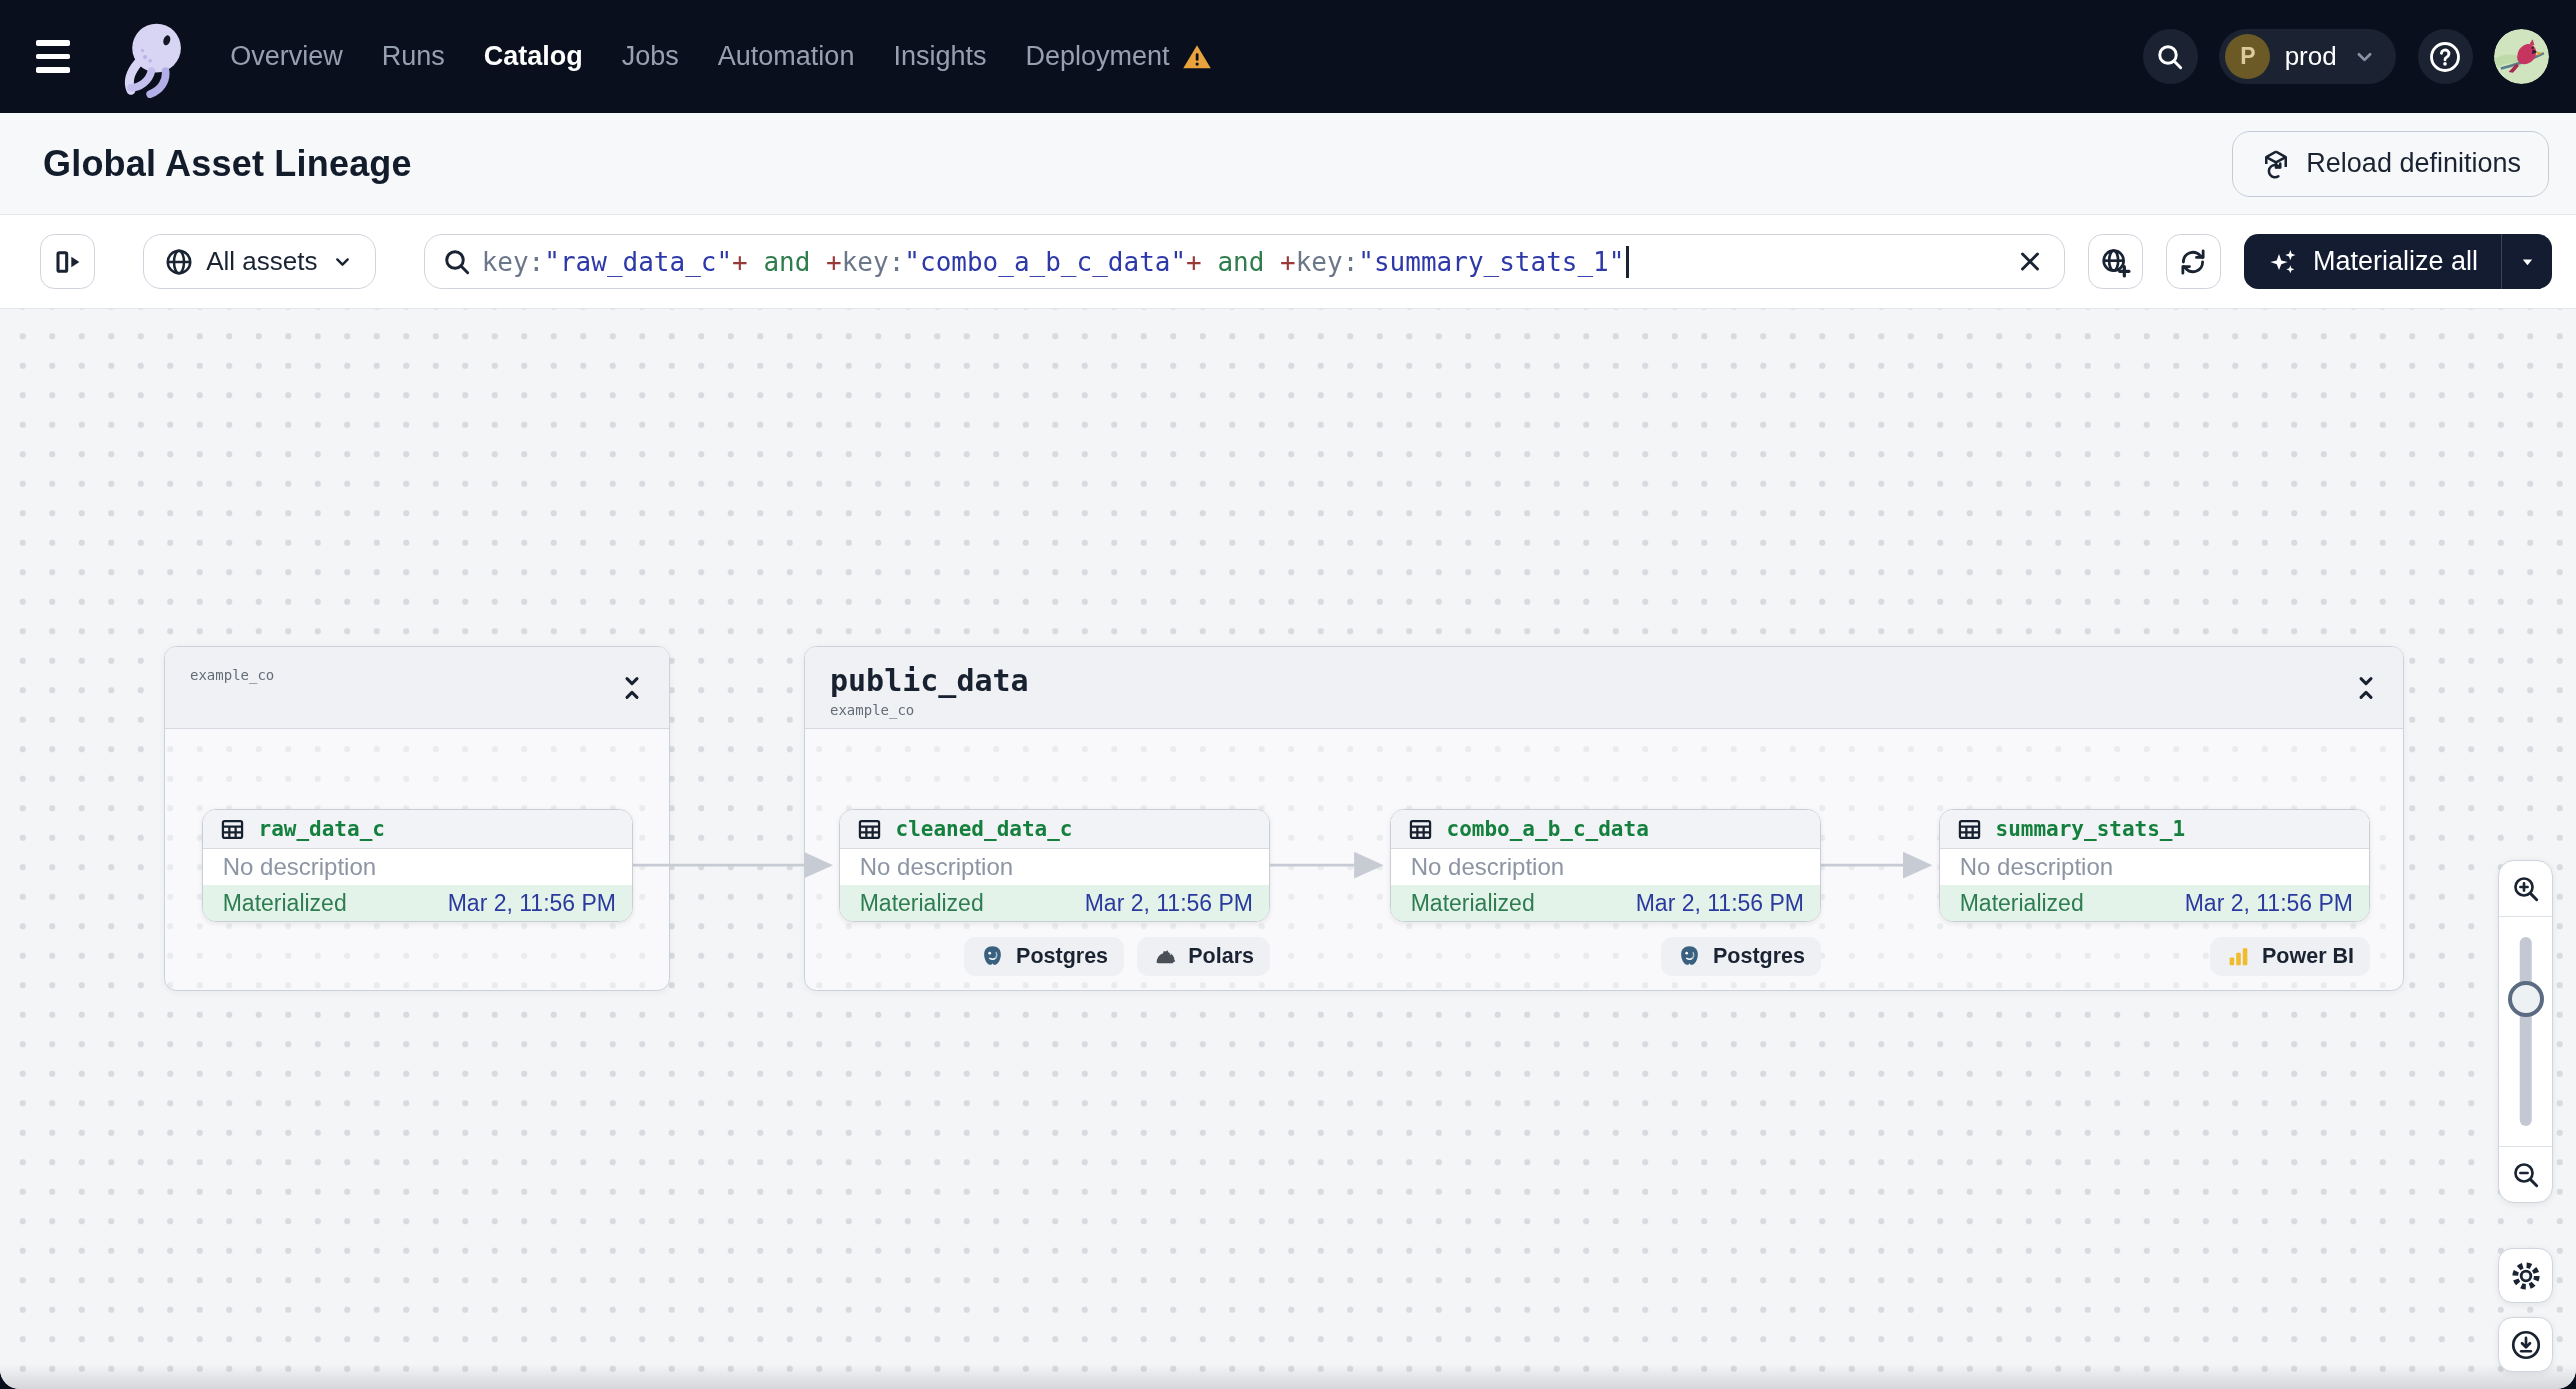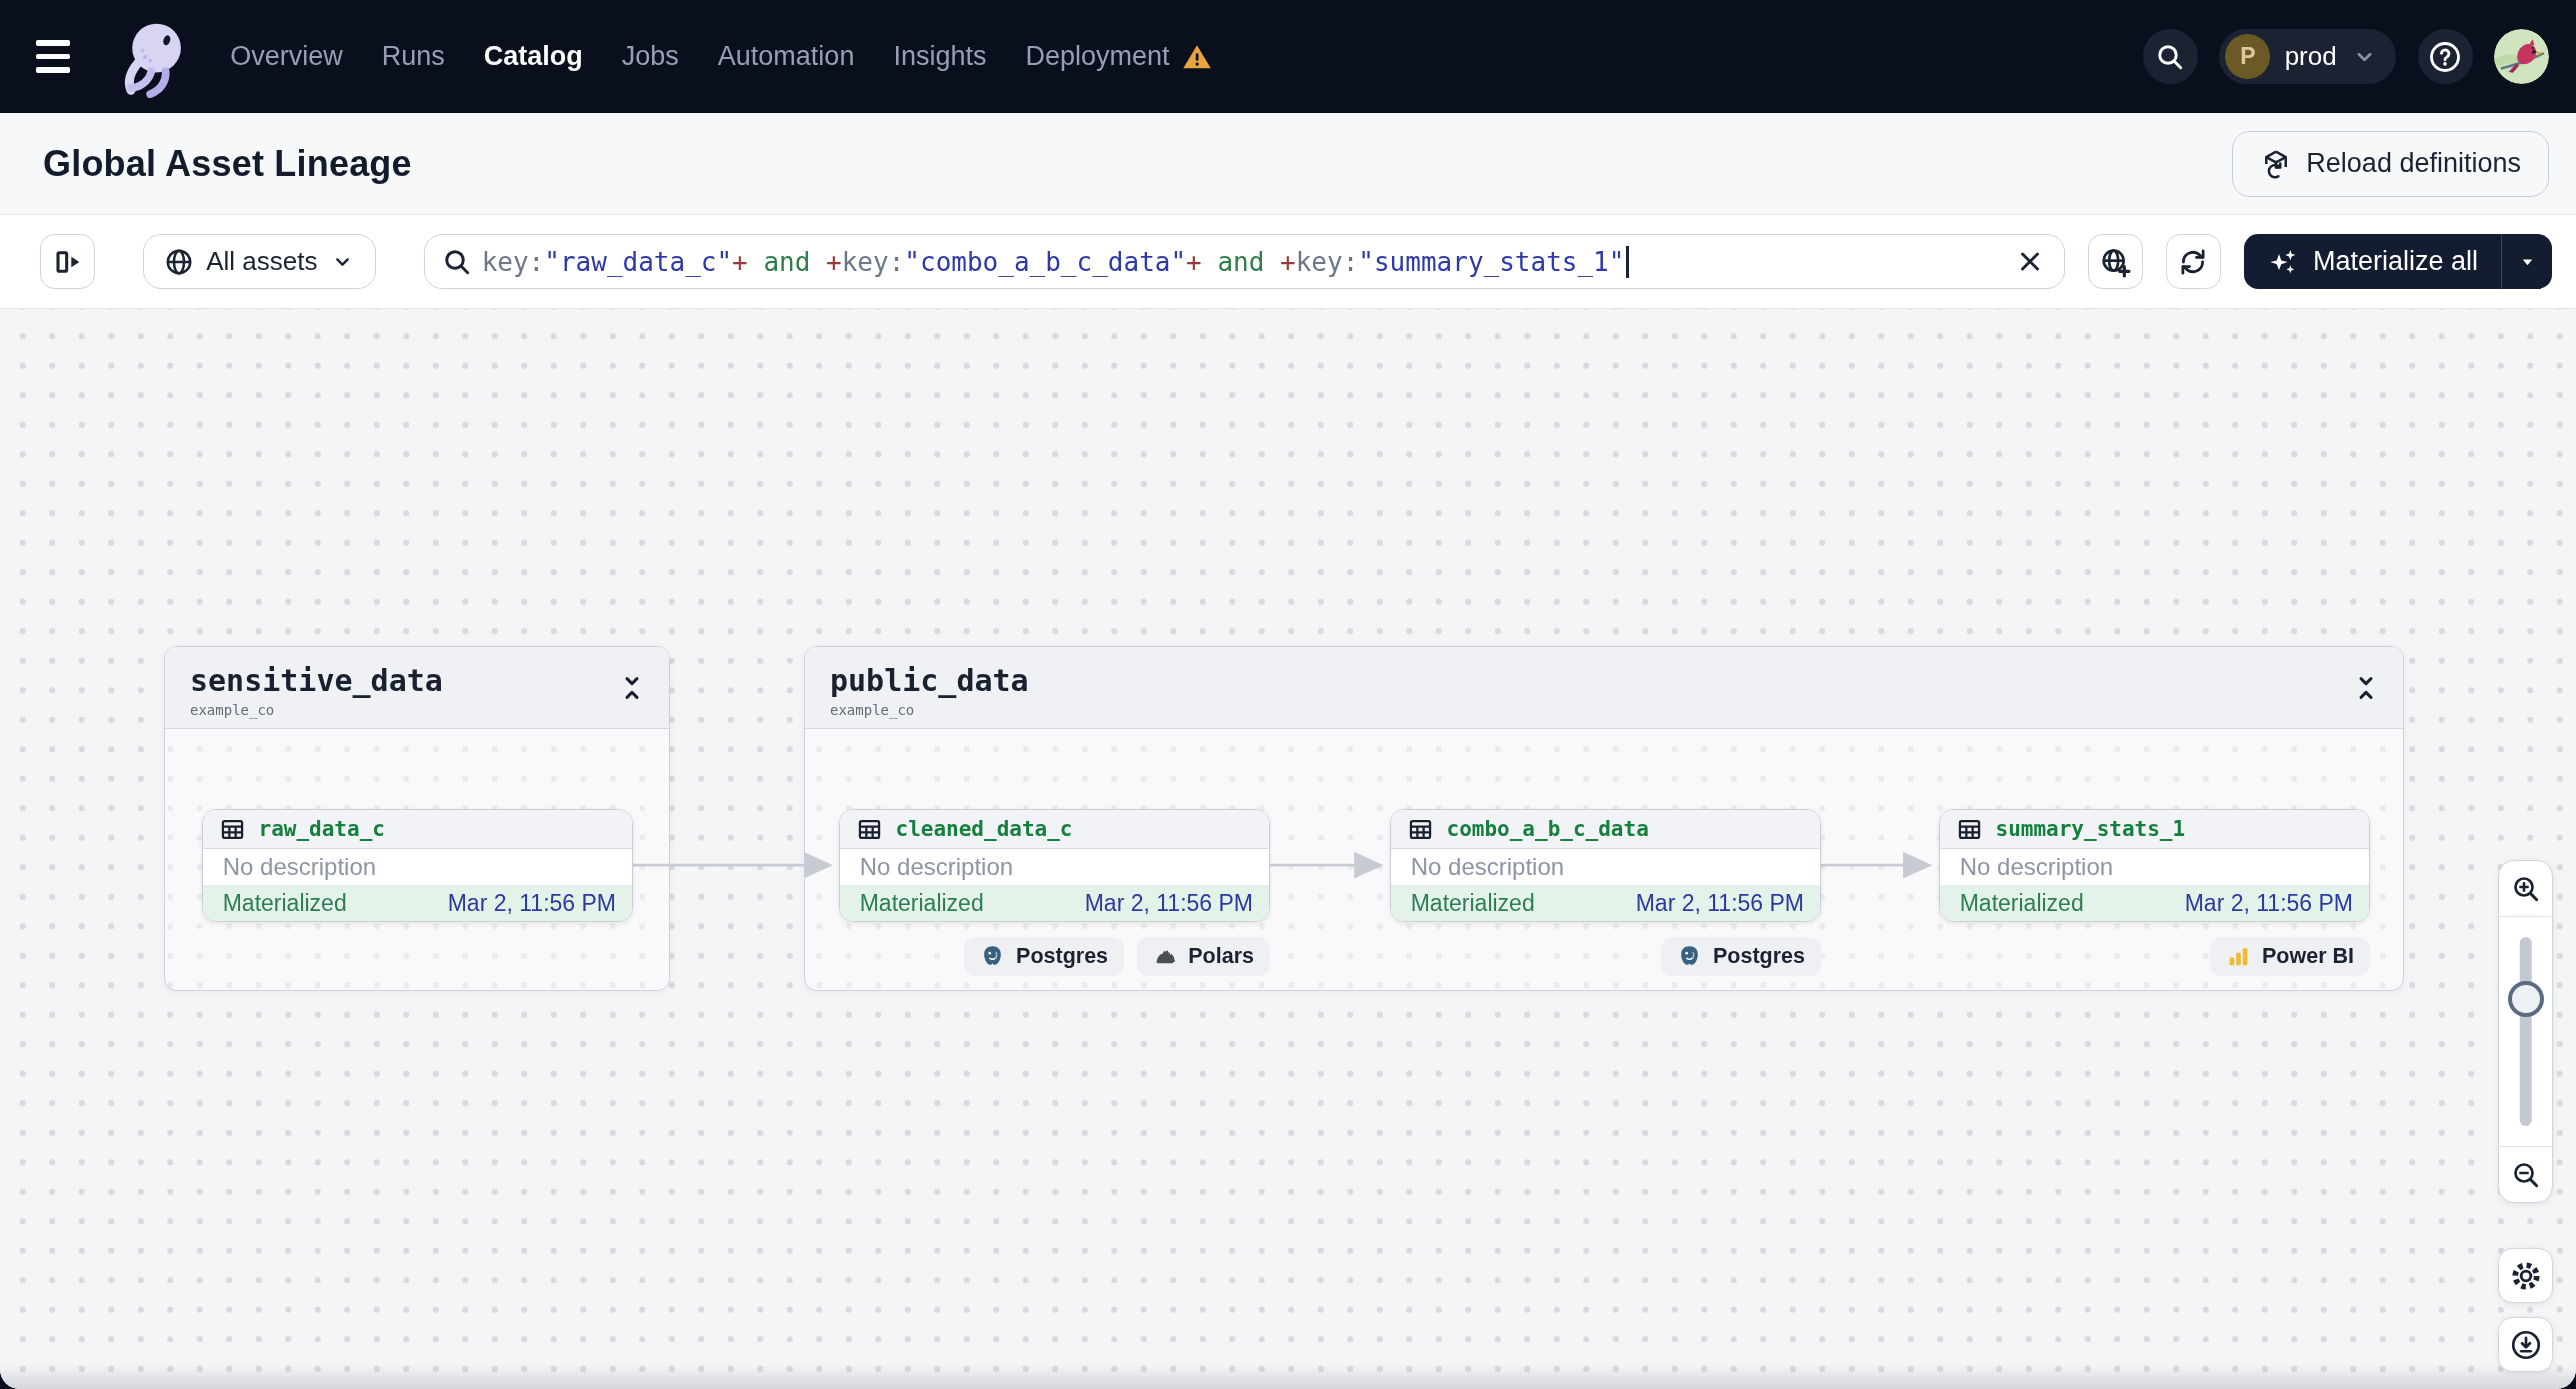--- a/index.html
+++ b/index.html
@@ -331,21 +331,20 @@
       <button class="side-btn download-btn">
         <svg class="ic" viewBox="0 0 24 24" width="34" height="34">
           <circle cx="12" cy="12" r="9" stroke="#1a2332" stroke-width="1.9" fill="none"></circle>
           <path d="M12 7v6" stroke="#1a2332" stroke-width="1.9" stroke-linecap="round"></path>
           <path d="M9.2 10.8 12 13.6l2.8-2.8" stroke="#1a2332" stroke-width="1.9" fill="none" stroke-linecap="round" stroke-linejoin="round"></path>
           <path d="M8.6 16.4h6.8" stroke="#1a2332" stroke-width="1.9" stroke-linecap="round"></path>
         </svg>
       </button>
     <div class="asset-group" style="left: 164px; top: 337px; width: 506px; height: 345px;">
           <div class="group-header">
-       <div class="group-title mono">sensitive_data</div>
        <div class="group-sub mono">example_co</div>
        <button class="group-collapse">
               <svg class="ic" viewBox="0 0 24 24" width="30" height="30">
                 <path d="M8 4.5l4 4 4-4" stroke="#18212f" stroke-width="2.4" fill="none" stroke-linecap="round" stroke-linejoin="round"></path>
                 <path d="M8 19.5l4-4 4 4" stroke="#18212f" stroke-width="2.4" fill="none" stroke-linecap="round" stroke-linejoin="round"></path>
               </svg>
             </button>
      </div>
         </div>
         <div class="asset-group" style="left: 804px; top: 337px; width: 1600px; height: 345px;">

